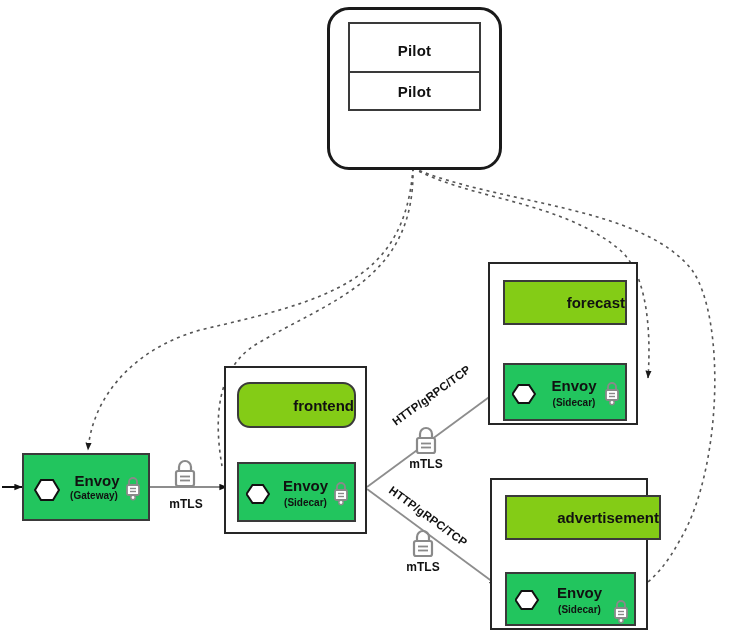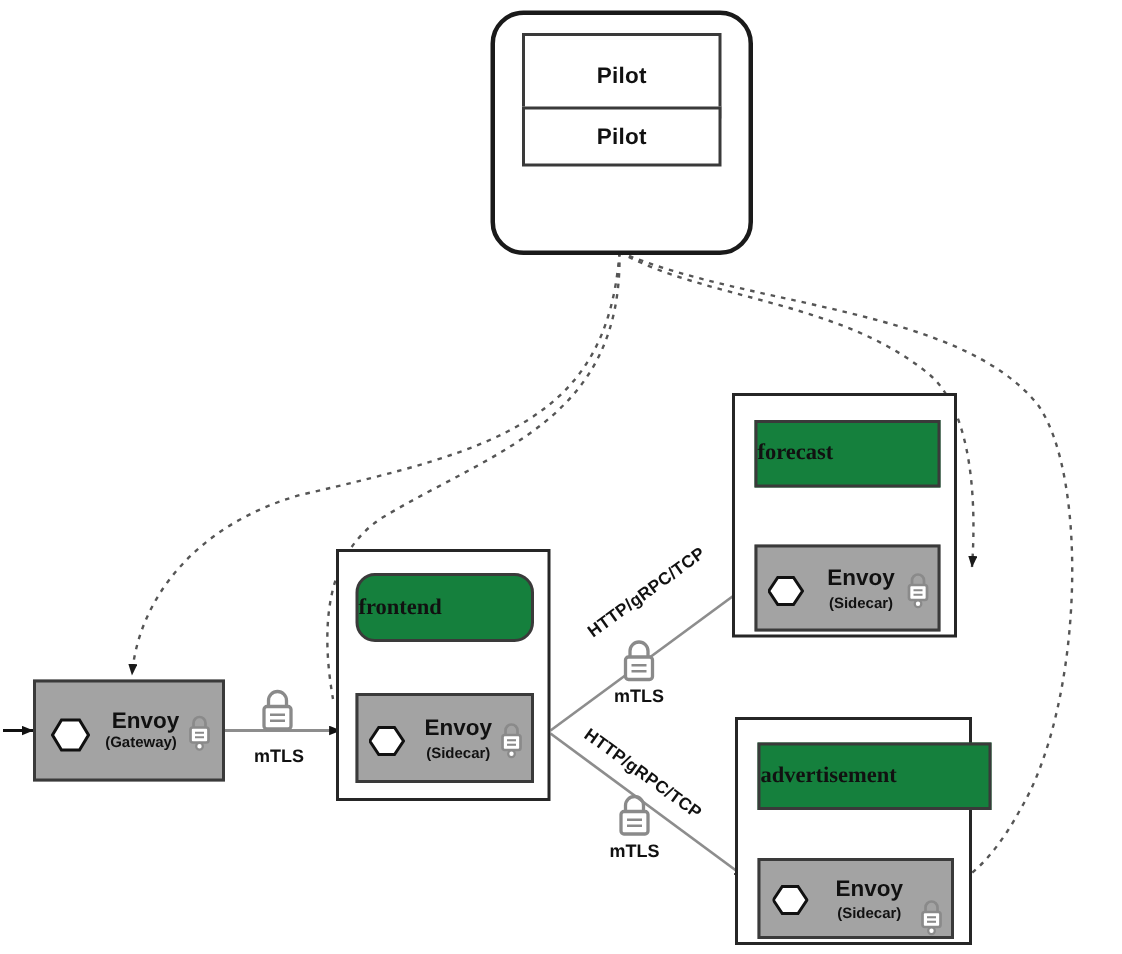--- a/index.html
+++ b/index.html
@@ -3,28 +3,28 @@
 <meta charset="utf-8">
 <style>
   html,body{margin:0;padding:0;background:#ffffff;}
   body{width:748px;height:636px;position:relative;overflow:hidden;
        font-family:"Liberation Sans", sans-serif;color:#111;}
   #stage{position:absolute;left:0;top:0;width:748px;height:636px;}
   svg.layer{position:absolute;left:0;top:0;width:748px;height:636px;overflow:visible;}
   #edges{z-index:1;}
   .node{position:absolute;z-index:3;box-sizing:border-box;background:#fff;}
   .pod{border:2px solid #262626;}
-  .innerbox{position:absolute;box-sizing:border-box;border:2px solid #3a3a3a;background:#15803d;
-            display:flex;align-items:center;justify-content:flex-start;font-family:Liberation Serif, serif;}
+  .innerbox{position:absolute;box-sizing:border-box;border:2px solid #3a3a3a;background:#84cc16;
+            display:flex;align-items:center;justify-content:flex-end;}
   .cp-shell{position:absolute;box-sizing:border-box;border:3px solid #1a1a1a;border-radius:22px;background:#fff;z-index:3;}
   .cp-item{position:absolute;box-sizing:border-box;border:2px solid #3a3a3a;background:#fff;
            display:flex;align-items:center;justify-content:center;
            font-weight:bold;font-size:15px;letter-spacing:.2px;z-index:4;}
   .svc-label{font-weight:bold;font-size:15px;line-height:1;text-align:center;}
-  .envoy{position:absolute;box-sizing:border-box;border:2px solid #3a3a3a;background:#a3a3a3;}
+  .envoy{position:absolute;box-sizing:border-box;border:2px solid #3a3a3a;background:#22c55e;}
   .envoy-title{position:absolute;left:0;right:0;text-align:center;font-weight:bold;font-size:15px;line-height:1;}
   .envoy-sub{position:absolute;left:0;right:0;text-align:center;font-weight:bold;font-size:10px;line-height:1;}
   .hex{position:absolute;}
   .inline-lock{position:absolute;}
   .edge-lock{position:absolute;z-index:4;}
   .mtls-cap{position:absolute;font-weight:bold;font-size:12px;text-align:center;z-index:4;}
   .proto{position:absolute;font-weight:bold;font-size:11.5px;white-space:nowrap;z-index:4;
          transform-origin:0 0;letter-spacing:.2px;}
 </style>
 </head>

